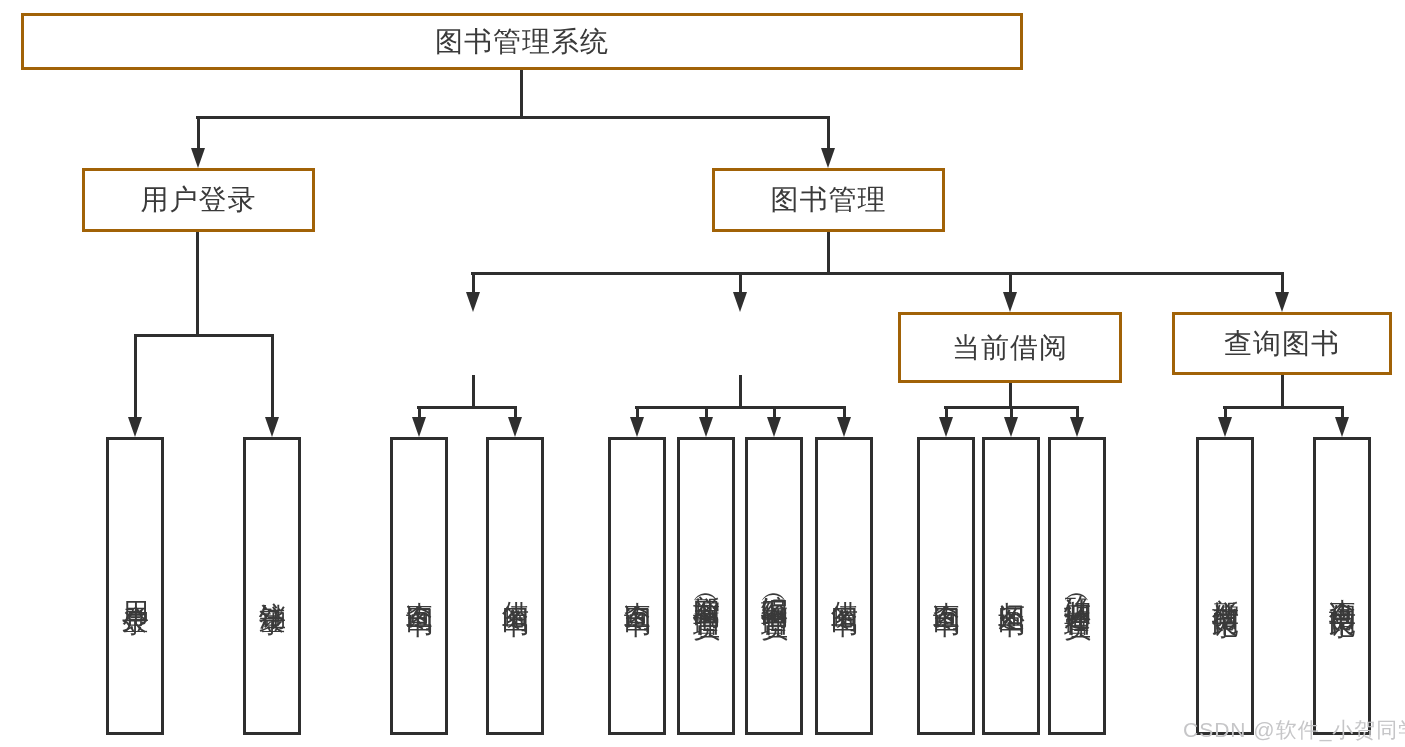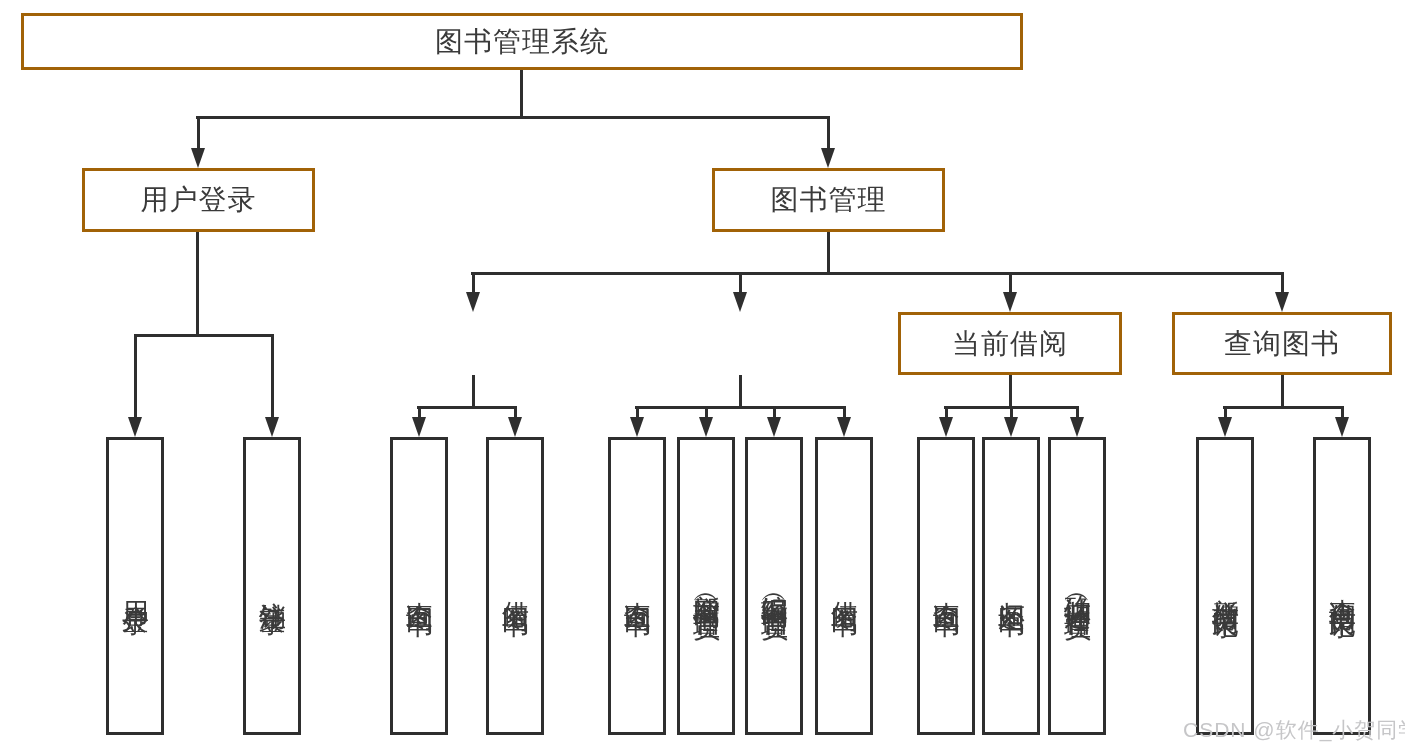--- a/index.html
+++ b/index.html
@@ -142,21 +142,21 @@
   <div class="node" style="left:82px;top:168px;width:233px;height:64px">
     <span>用户登录</span>
   </div>
 
   <div class="node" style="left:712px;top:168px;width:233px;height:64px">
     <span>图书管理</span>
   </div>
 
 
 
-  <div class="node" style="left:898px;top:312px;width:224px;height:63px">
+  <div class="node" style="left:898px;top:312px;width:224px;height:71px">
     <span>当前借阅</span>
   </div>
 
   <div class="node" style="left:1172px;top:312px;width:220px;height:63px">
     <span>查询图书</span>
   </div>
 
   <div class="leaf" style="left:106px">
     <span>用户登录</span>
   </div>

